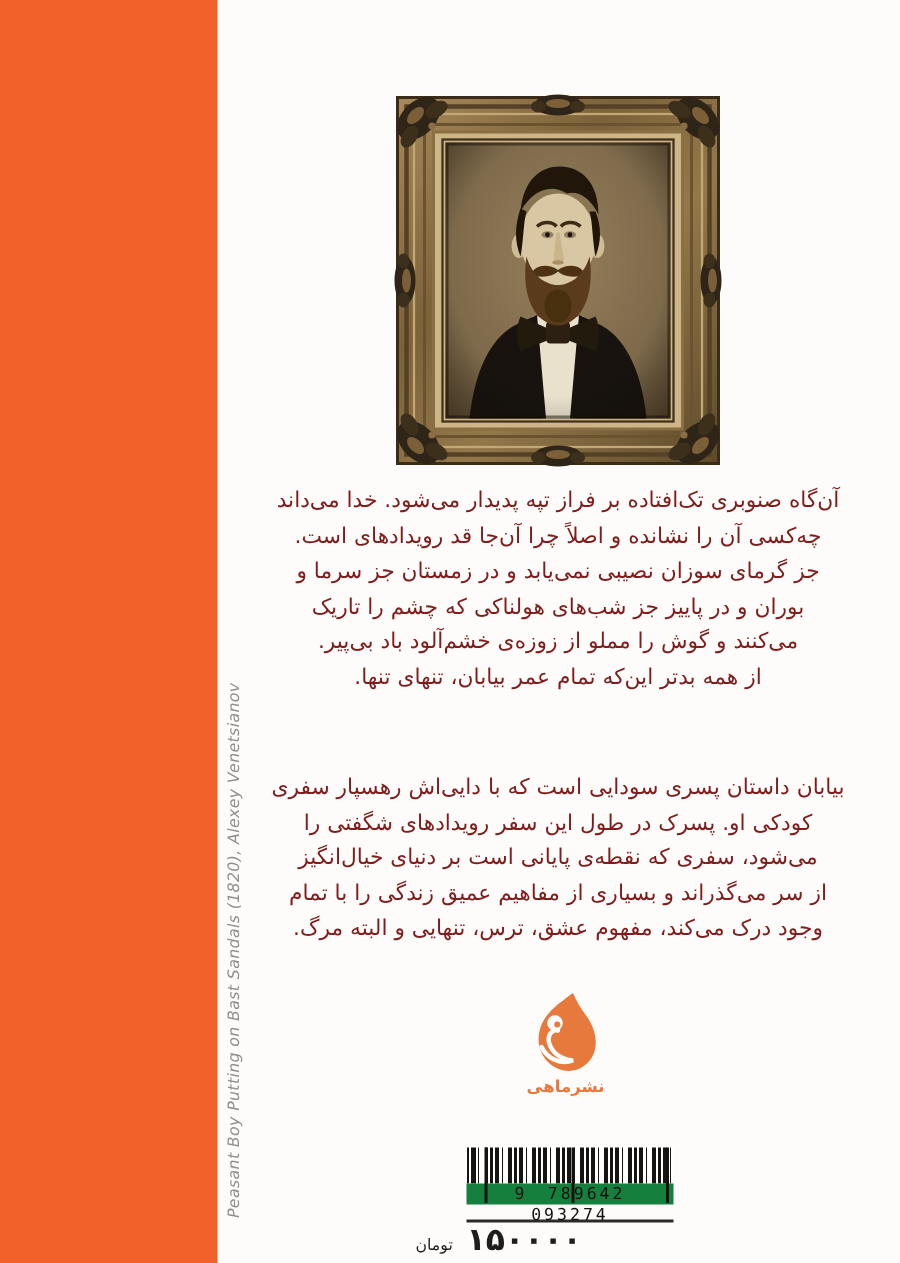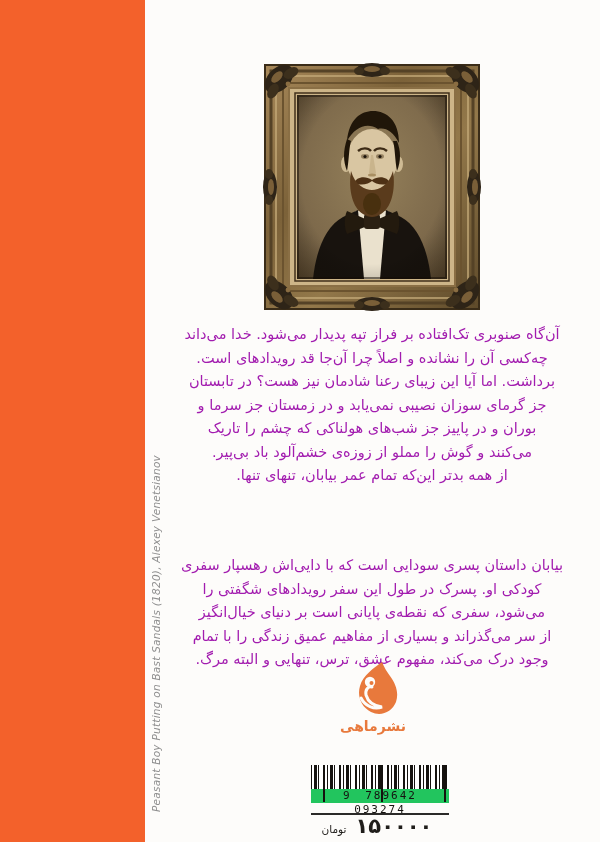--- a/index.html
+++ b/index.html
@@ -14,57 +14,57 @@
     position:absolute;left:149px;top:812px;width:330px;height:15px;
     transform:rotate(-90deg);transform-origin:0 0;
     font-style:italic;font-size:10.5px;letter-spacing:.25px;color:#8f8f8f;
     white-space:nowrap;line-height:15px;
   }
   
   .frame-wrap{position:absolute;left:261px;top:61px;width:222px;height:252px;}
   
   .para{
     position:absolute;left:157px;width:430px;direction:rtl;text-align:center;
-    color:#a21caf;font-size:14.5px;line-height:23.5px;
+    color:#7f1d1d;font-size:14.5px;line-height:23.5px;
   }
   .para .tline{white-space:nowrap;}
   .p1{top:323px;}
-  .p2{top:514px;margin-top:40px;}
+  .p2{top:514px;}
   
   .publisher{position:absolute;left:348px;top:662px;width:58px;text-align:center;}
   .publisher svg{display:block;margin:0 auto;}
   .publisher-name{
-    margin-top:3px;font-size:14px;font-weight:bold;color:#e8793c;direction:rtl;
+    margin-top:3px;font-size:11px;font-weight:bold;color:#e8793c;direction:rtl;
     letter-spacing:-0.5px;
   }
   
   .isbn-line{
     position:absolute;left:272px;top:747px;width:210px;text-align:center;
     font-family:"Liberation Serif",serif;font-size:14.5px;color:#221f1c;letter-spacing:.3px;
   }
   .barcode{position:absolute;left:311px;top:765px;width:138px;}
   .bars{
     height:24px;background-color:#fff;
     background-image:repeating-linear-gradient(90deg,
       #161310 0 1.5px,#fff 1.5px 3px,
       #161310 3px 6px,#fff 6px 7.5px,
       #161310 7.5px 8.5px,#fff 8.5px 12px,
       #161310 12px 14.5px,#fff 14.5px 16px);
   }
   .bdigits{
-    position:relative;background:#22c55e;height:14px;line-height:14px;direction:ltr;
+    position:relative;background:#15803d;height:14px;line-height:14px;direction:ltr;
     font-family:"DejaVu Sans Mono",monospace;font-size:11px;letter-spacing:2px;
     word-spacing:5px;text-align:center;color:#15120f;
   }
   .guard{position:absolute;top:-24px;width:2px;height:37px;background:#15120f;}
   .g1{left:12px;} .g2{left:70px;} .g3{left:133px;}
   .bc-rule{margin-top:10px;height:2px;background:#2b2a28;}
   
   .price{
-    position:absolute;left:277px;top:814px;width:200px;text-align:center;direction:rtl;
+    position:absolute;left:277px;top:814px;width:200px;text-align:left;direction:rtl;
     color:#1f1d1a;
   }
   .price-amount{font-size:21px;font-weight:600;letter-spacing:1px;}
   .price-unit{font-size:10.5px;margin-right:4px;}
 </style>
 </head>
 <body>
 
 <div class="page">
 
@@ -166,21 +166,20 @@
 
         <rect x="36" y="34" width="150" height="184" fill="url(#vign)"></rect>
         <rect x="37" y="35" width="148" height="182" fill="none" stroke="rgba(20,12,4,0.5)" stroke-width="2"></rect>
       </g>
     </svg>
   </div>
 
   <div class="para p1">
     <div class="tline">آن‌گاه صنوبری تک‌افتاده بر فراز تپه پدیدار می‌شود. خدا می‌داند</div>
     <div class="tline">چه‌کسی آن را نشانده و اصلاً چرا آن‌جا قد رویدادهای است.</div>
-    <div class="tline">برداشت. اما آیا این زیبای رعنا شادمان نیز هست؟ در تابستان</div>
     <div class="tline">جز گرمای سوزان نصیبی نمی‌یابد و در زمستان جز سرما و</div>
     <div class="tline">بوران و در پاییز جز شب‌های هولناکی که چشم را تاریک</div>
     <div class="tline">می‌کنند و گوش را مملو از زوزه‌ی خشم‌آلود باد بی‌پیر.</div>
     <div class="tline">از همه بدتر این‌که تمام عمر بیابان، تنهای تنها.</div>
   </div>
 
   <div class="para p2">
     <div class="tline">بیابان داستان پسری سودایی است که با دایی‌اش رهسپار سفری</div>
     <div class="tline">کودکی او. پسرک در طول این سفر رویدادهای شگفتی را</div>
     <div class="tline">می‌شود، سفری که نقطه‌ی پایانی است بر دنیای خیال‌انگیز</div>

